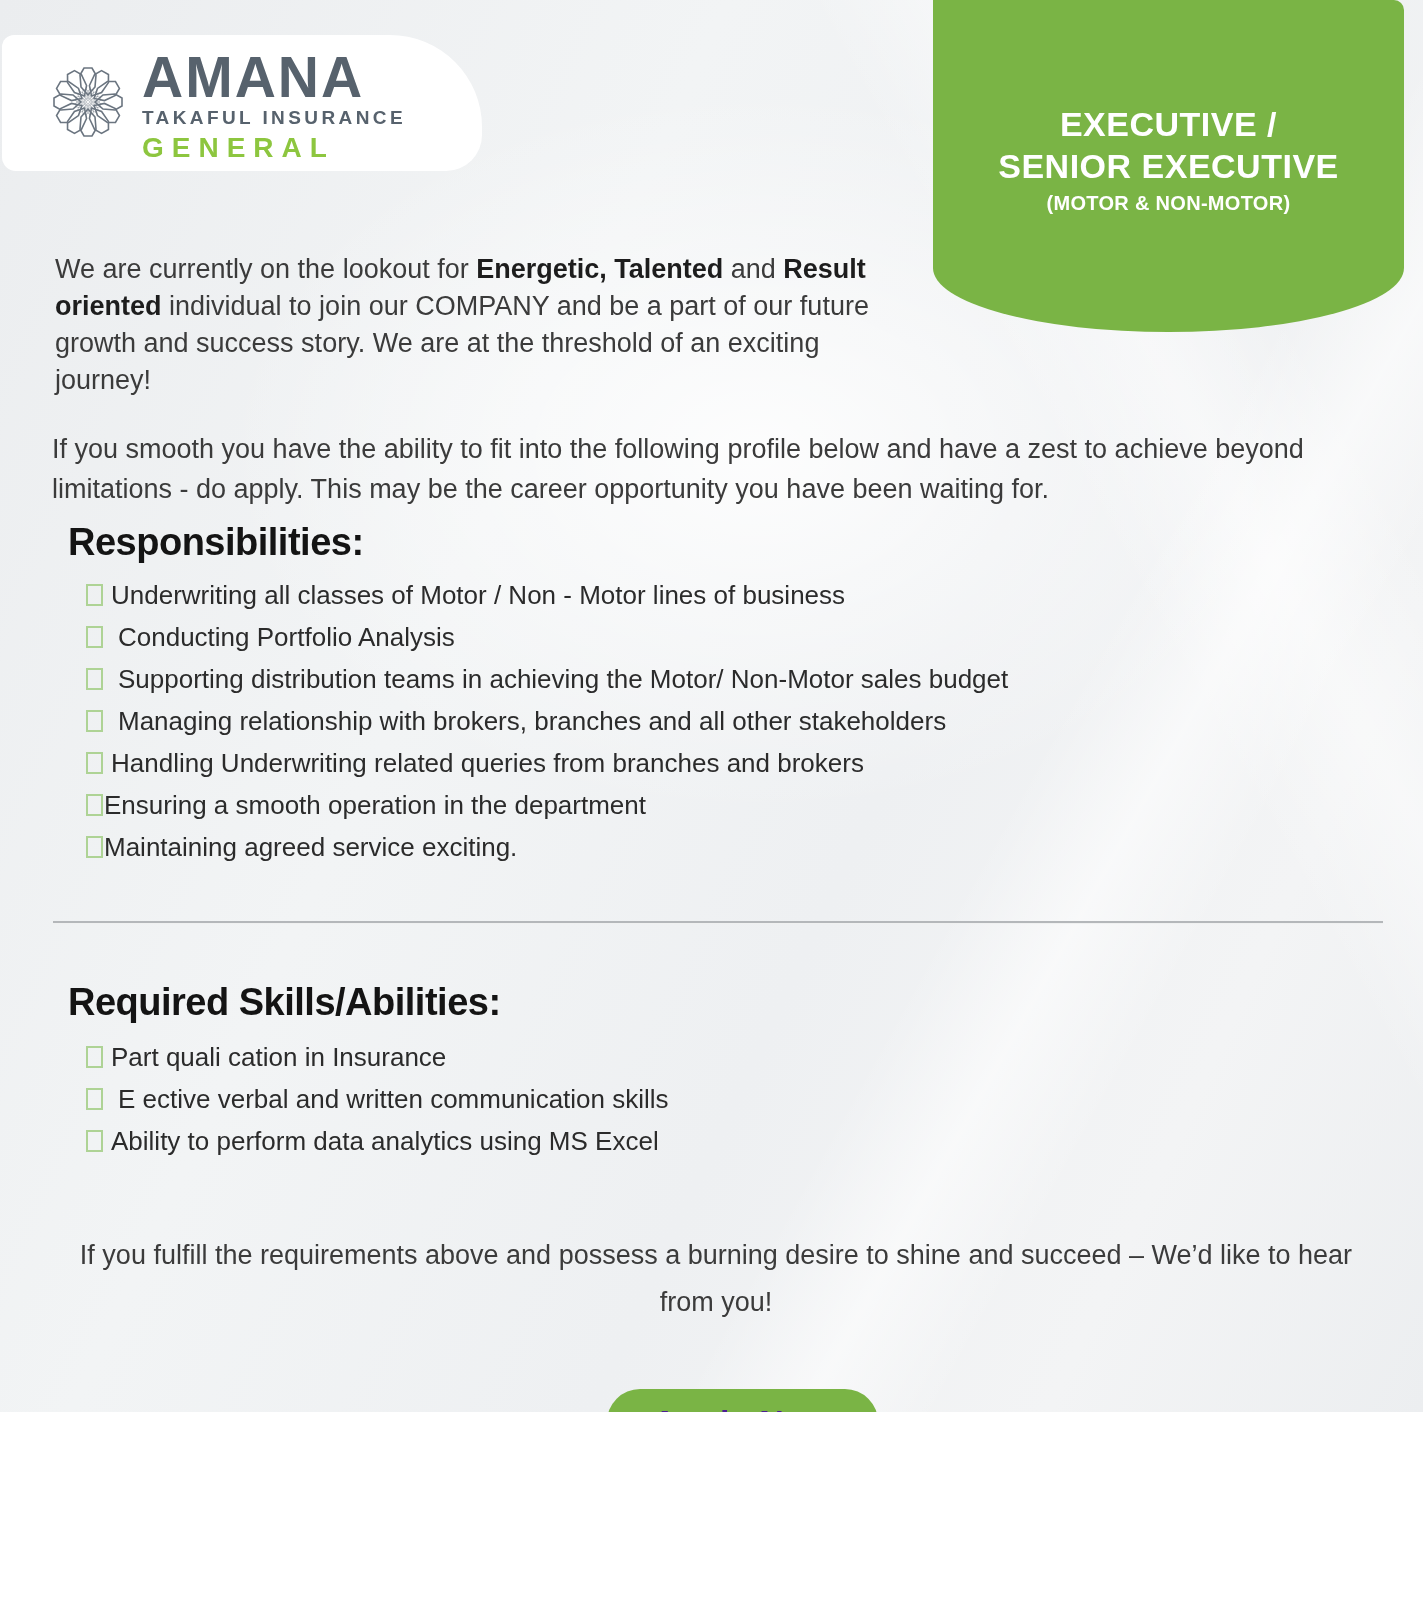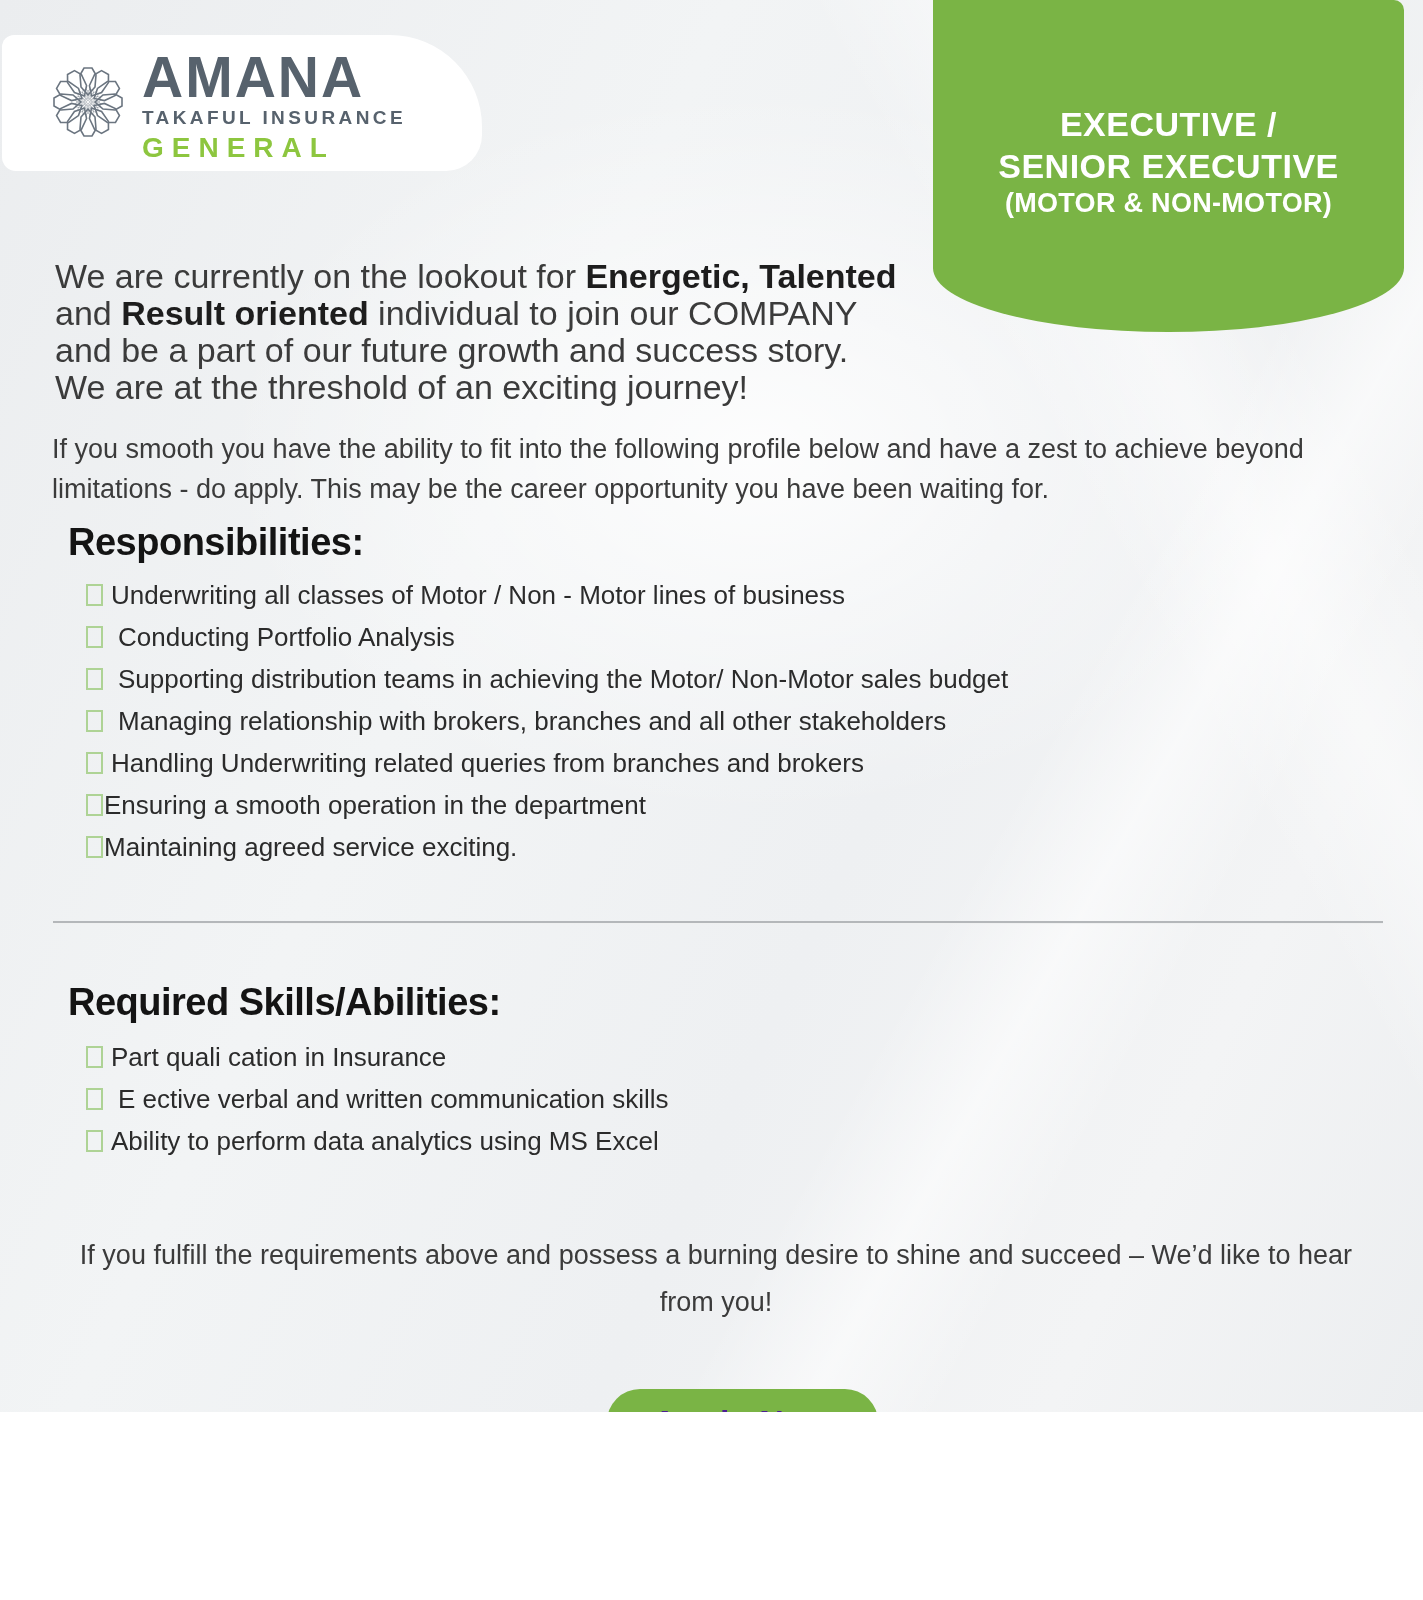--- a/index.html
+++ b/index.html
@@ -49,27 +49,27 @@
     position:absolute; left:933px; top:0; width:471px; height:332px;
     background:#7ab445;
     border-radius: 0 10px 235px 235px / 0 10px 64px 64px;
     color:#ffffff; text-align:center;
   }
   .banner-inner { padding-top:103px; }
   .banner-line1, .banner-line2 {
     font-size:34px; font-weight:bold; line-height:42px; letter-spacing:.5px;
   }
   .banner-line3 {
-    font-size:27px; font-weight:bold; line-height:32px; letter-spacing:.3px;
+    font-size:20px; font-weight:bold; line-height:32px; letter-spacing:.3px;
   }
 
   
   .intro {
     position:absolute; left:55px; top:224px; width:850px;
-    font-size:34px; line-height:37px; color:#3b3b3b;
+    font-size:27px; line-height:37px; color:#3b3b3b;
   }
   .intro b { color:#1d1d1d; }
   .pitch {
     position:absolute; left:52px; top:402px; width:1280px;
     font-size:27px; line-height:40px; color:#3b3b3b;
   }
 
   
   .section-heading {
     position:absolute; left:68px;

